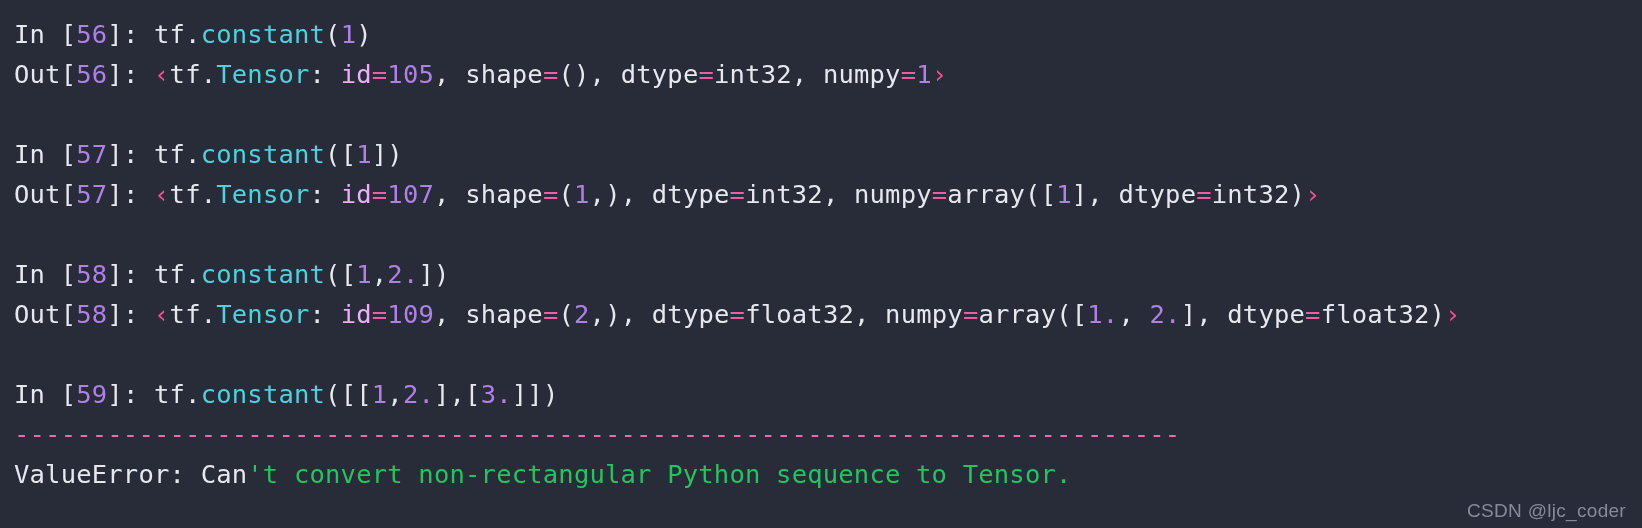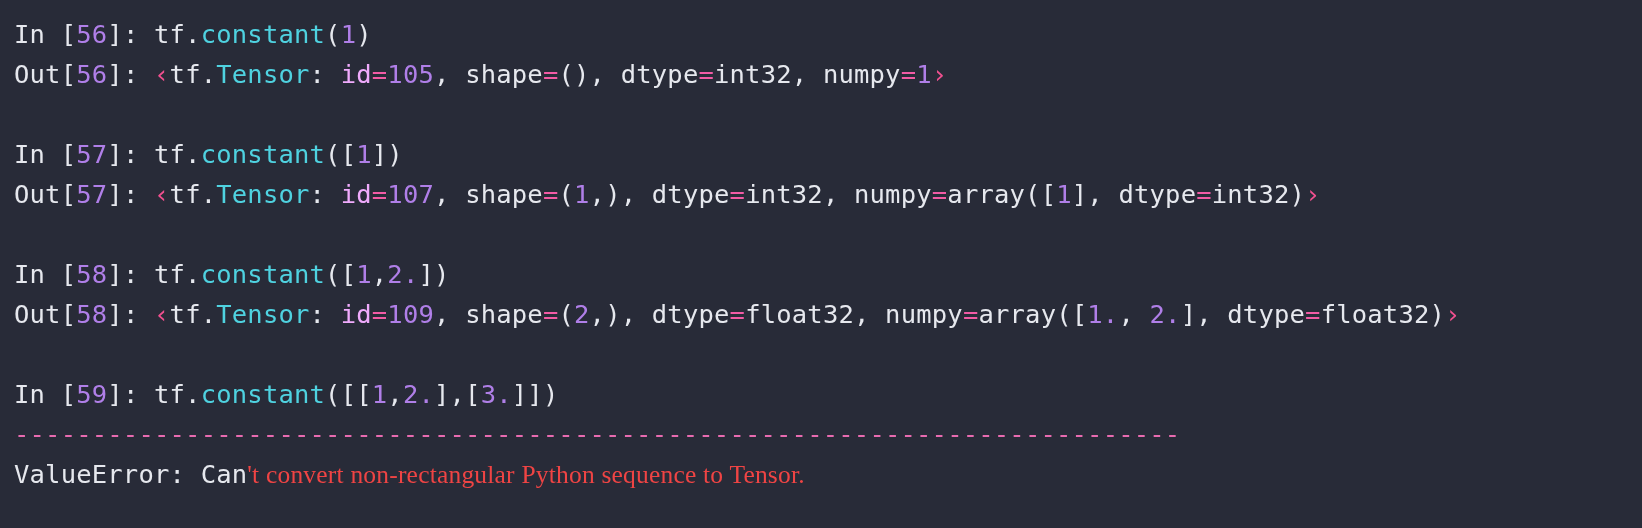--- a/index.html
+++ b/index.html
@@ -31,21 +31,21 @@
   }
   .blank { height: 40px; }
 
   
   .t-plain   { color: #e6e8ee; }
   .t-num     { color: #b07fe8; }
   .t-func    { color: #4fd2e0; }
   .t-green   { color: #f0abfc; }
   .t-eq      { color: #f25ba5; }
   .t-angle   { color: #f0508f; }
-  .t-str     { color: #ef4444; font-family: Liberation Serif, serif; }
+  .t-str     { color: #22c55e; }
 
   .divider {
     color: #e86bb0;
     white-space: pre;
     overflow: hidden;
     height: 40px;
     font-size: 25.5px;
     line-height: 40px;
     letter-spacing: 0.2px;
   }
@@ -62,14 +62,15 @@
     opacity: 0.92;
   }
 </style>
 </head>
 <body>
 
 <div id="screen">
 
   <div class="term" id="terminal-body"><div class="line"><span class="t-plain">In </span><span class="t-plain">[</span><span class="t-num">56</span><span class="t-plain">]: </span><span class="t-plain">tf.</span><span class="t-func">constant</span><span class="t-plain">(</span><span class="t-num">1</span><span class="t-plain">)</span></div><div class="line"><span class="t-plain">Out</span><span class="t-plain">[</span><span class="t-num">56</span><span class="t-plain">]: </span><span class="t-angle">‹</span><span class="t-plain">tf.</span><span class="t-func">Tensor</span><span class="t-plain">: </span><span class="t-green">id</span><span class="t-eq">=</span><span class="t-num">105</span><span class="t-plain">, shape</span><span class="t-eq">=</span><span class="t-plain">(), dtype</span><span class="t-eq">=</span><span class="t-plain">int32, numpy</span><span class="t-eq">=</span><span class="t-num">1</span><span class="t-angle">›</span></div><div class="blank"></div><div class="line"><span class="t-plain">In </span><span class="t-plain">[</span><span class="t-num">57</span><span class="t-plain">]: </span><span class="t-plain">tf.</span><span class="t-func">constant</span><span class="t-plain">([</span><span class="t-num">1</span><span class="t-plain">])</span></div><div class="line"><span class="t-plain">Out</span><span class="t-plain">[</span><span class="t-num">57</span><span class="t-plain">]: </span><span class="t-angle">‹</span><span class="t-plain">tf.</span><span class="t-func">Tensor</span><span class="t-plain">: </span><span class="t-green">id</span><span class="t-eq">=</span><span class="t-num">107</span><span class="t-plain">, shape</span><span class="t-eq">=</span><span class="t-plain">(</span><span class="t-num">1</span><span class="t-plain">,), dtype</span><span class="t-eq">=</span><span class="t-plain">int32, numpy</span><span class="t-eq">=</span><span class="t-plain">array([</span><span class="t-num">1</span><span class="t-plain">], dtype</span><span class="t-eq">=</span><span class="t-plain">int32)</span><span class="t-angle">›</span></div><div class="blank"></div><div class="line"><span class="t-plain">In </span><span class="t-plain">[</span><span class="t-num">58</span><span class="t-plain">]: </span><span class="t-plain">tf.</span><span class="t-func">constant</span><span class="t-plain">([</span><span class="t-num">1</span><span class="t-plain">,</span><span class="t-num">2.</span><span class="t-plain">])</span></div><div class="line"><span class="t-plain">Out</span><span class="t-plain">[</span><span class="t-num">58</span><span class="t-plain">]: </span><span class="t-angle">‹</span><span class="t-plain">tf.</span><span class="t-func">Tensor</span><span class="t-plain">: </span><span class="t-green">id</span><span class="t-eq">=</span><span class="t-num">109</span><span class="t-plain">, shape</span><span class="t-eq">=</span><span class="t-plain">(</span><span class="t-num">2</span><span class="t-plain">,), dtype</span><span class="t-eq">=</span><span class="t-plain">float32, numpy</span><span class="t-eq">=</span><span class="t-plain">array([</span><span class="t-num">1.</span><span class="t-plain">, </span><span class="t-num">2.</span><span class="t-plain">], dtype</span><span class="t-eq">=</span><span class="t-plain">float32)</span><span class="t-angle">›</span></div><div class="blank"></div><div class="line"><span class="t-plain">In </span><span class="t-plain">[</span><span class="t-num">59</span><span class="t-plain">]: </span><span class="t-plain">tf.</span><span class="t-func">constant</span><span class="t-plain">([[</span><span class="t-num">1</span><span class="t-plain">,</span><span class="t-num">2.</span><span class="t-plain">],[</span><span class="t-num">3.</span><span class="t-plain">]])</span></div><div class="divider">---------------------------------------------------------------------------</div><div class="line errline"><span class="t-plain">ValueError: Can</span><span class="t-str">'t convert non-rectangular Python sequence to Tensor.</span></div></div>
 
+  <div id="watermark">CSDN @ljc_coder</div>
 
 </div>
 
 </body></html>

